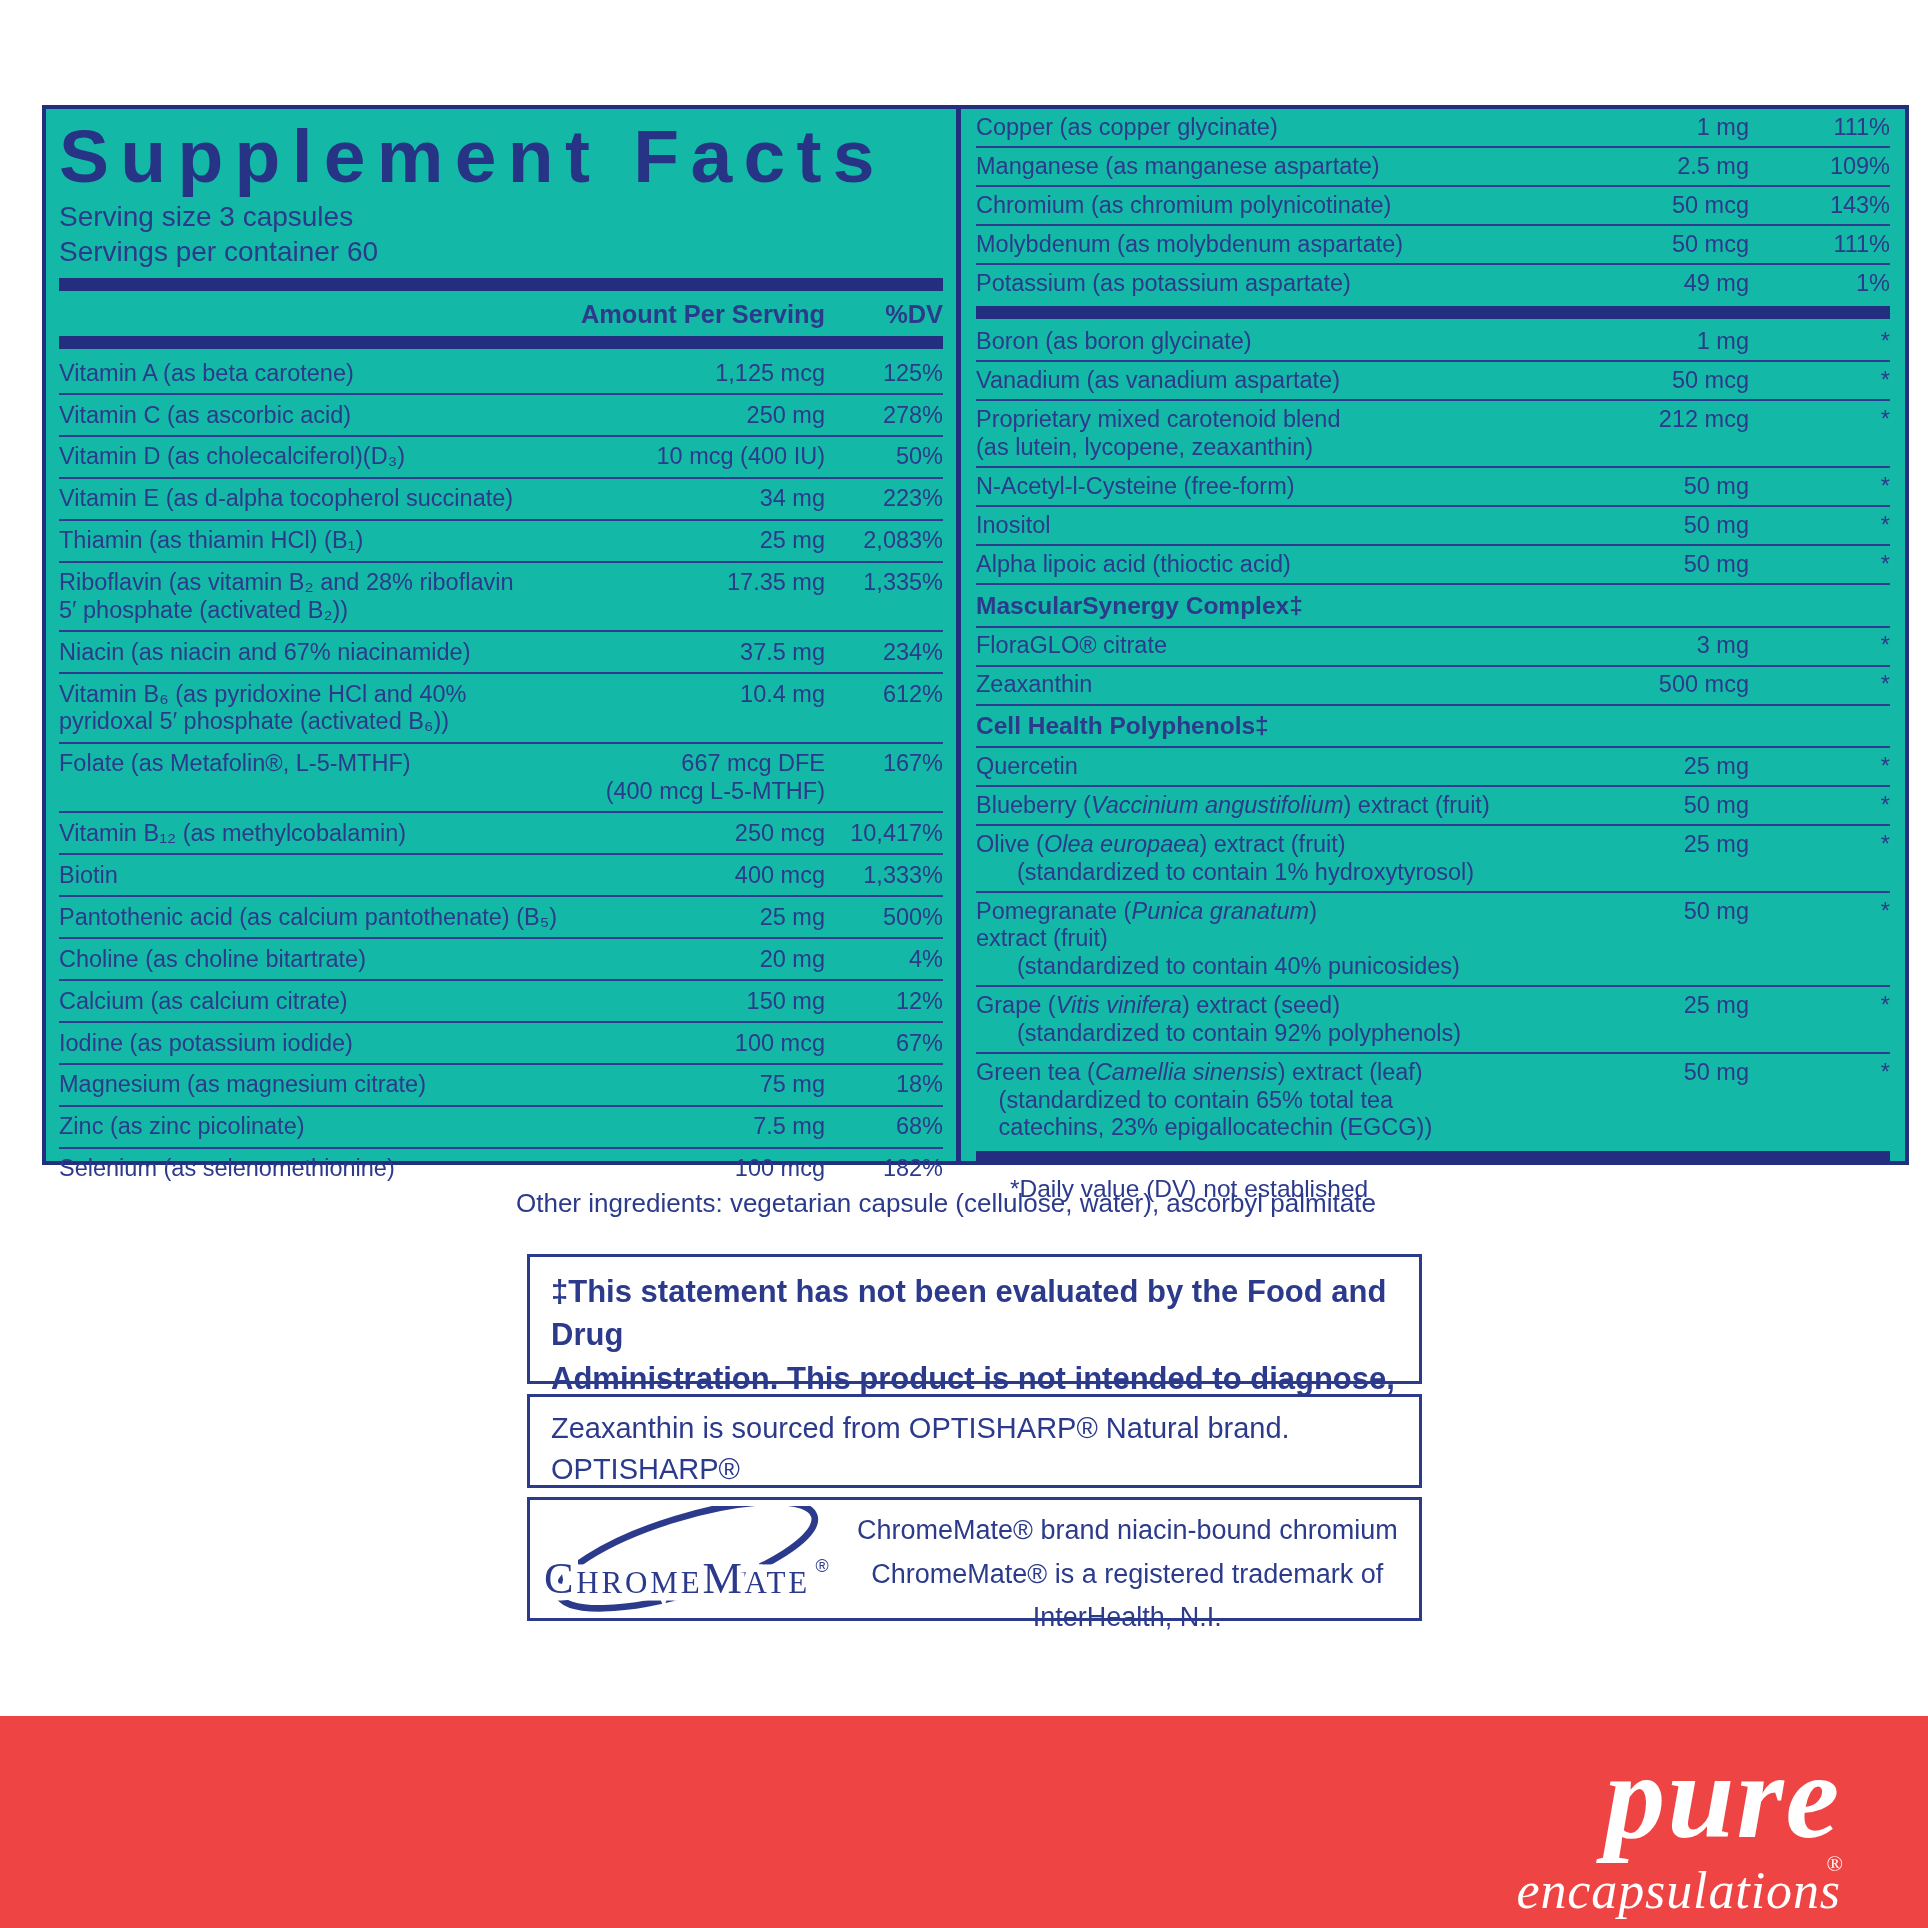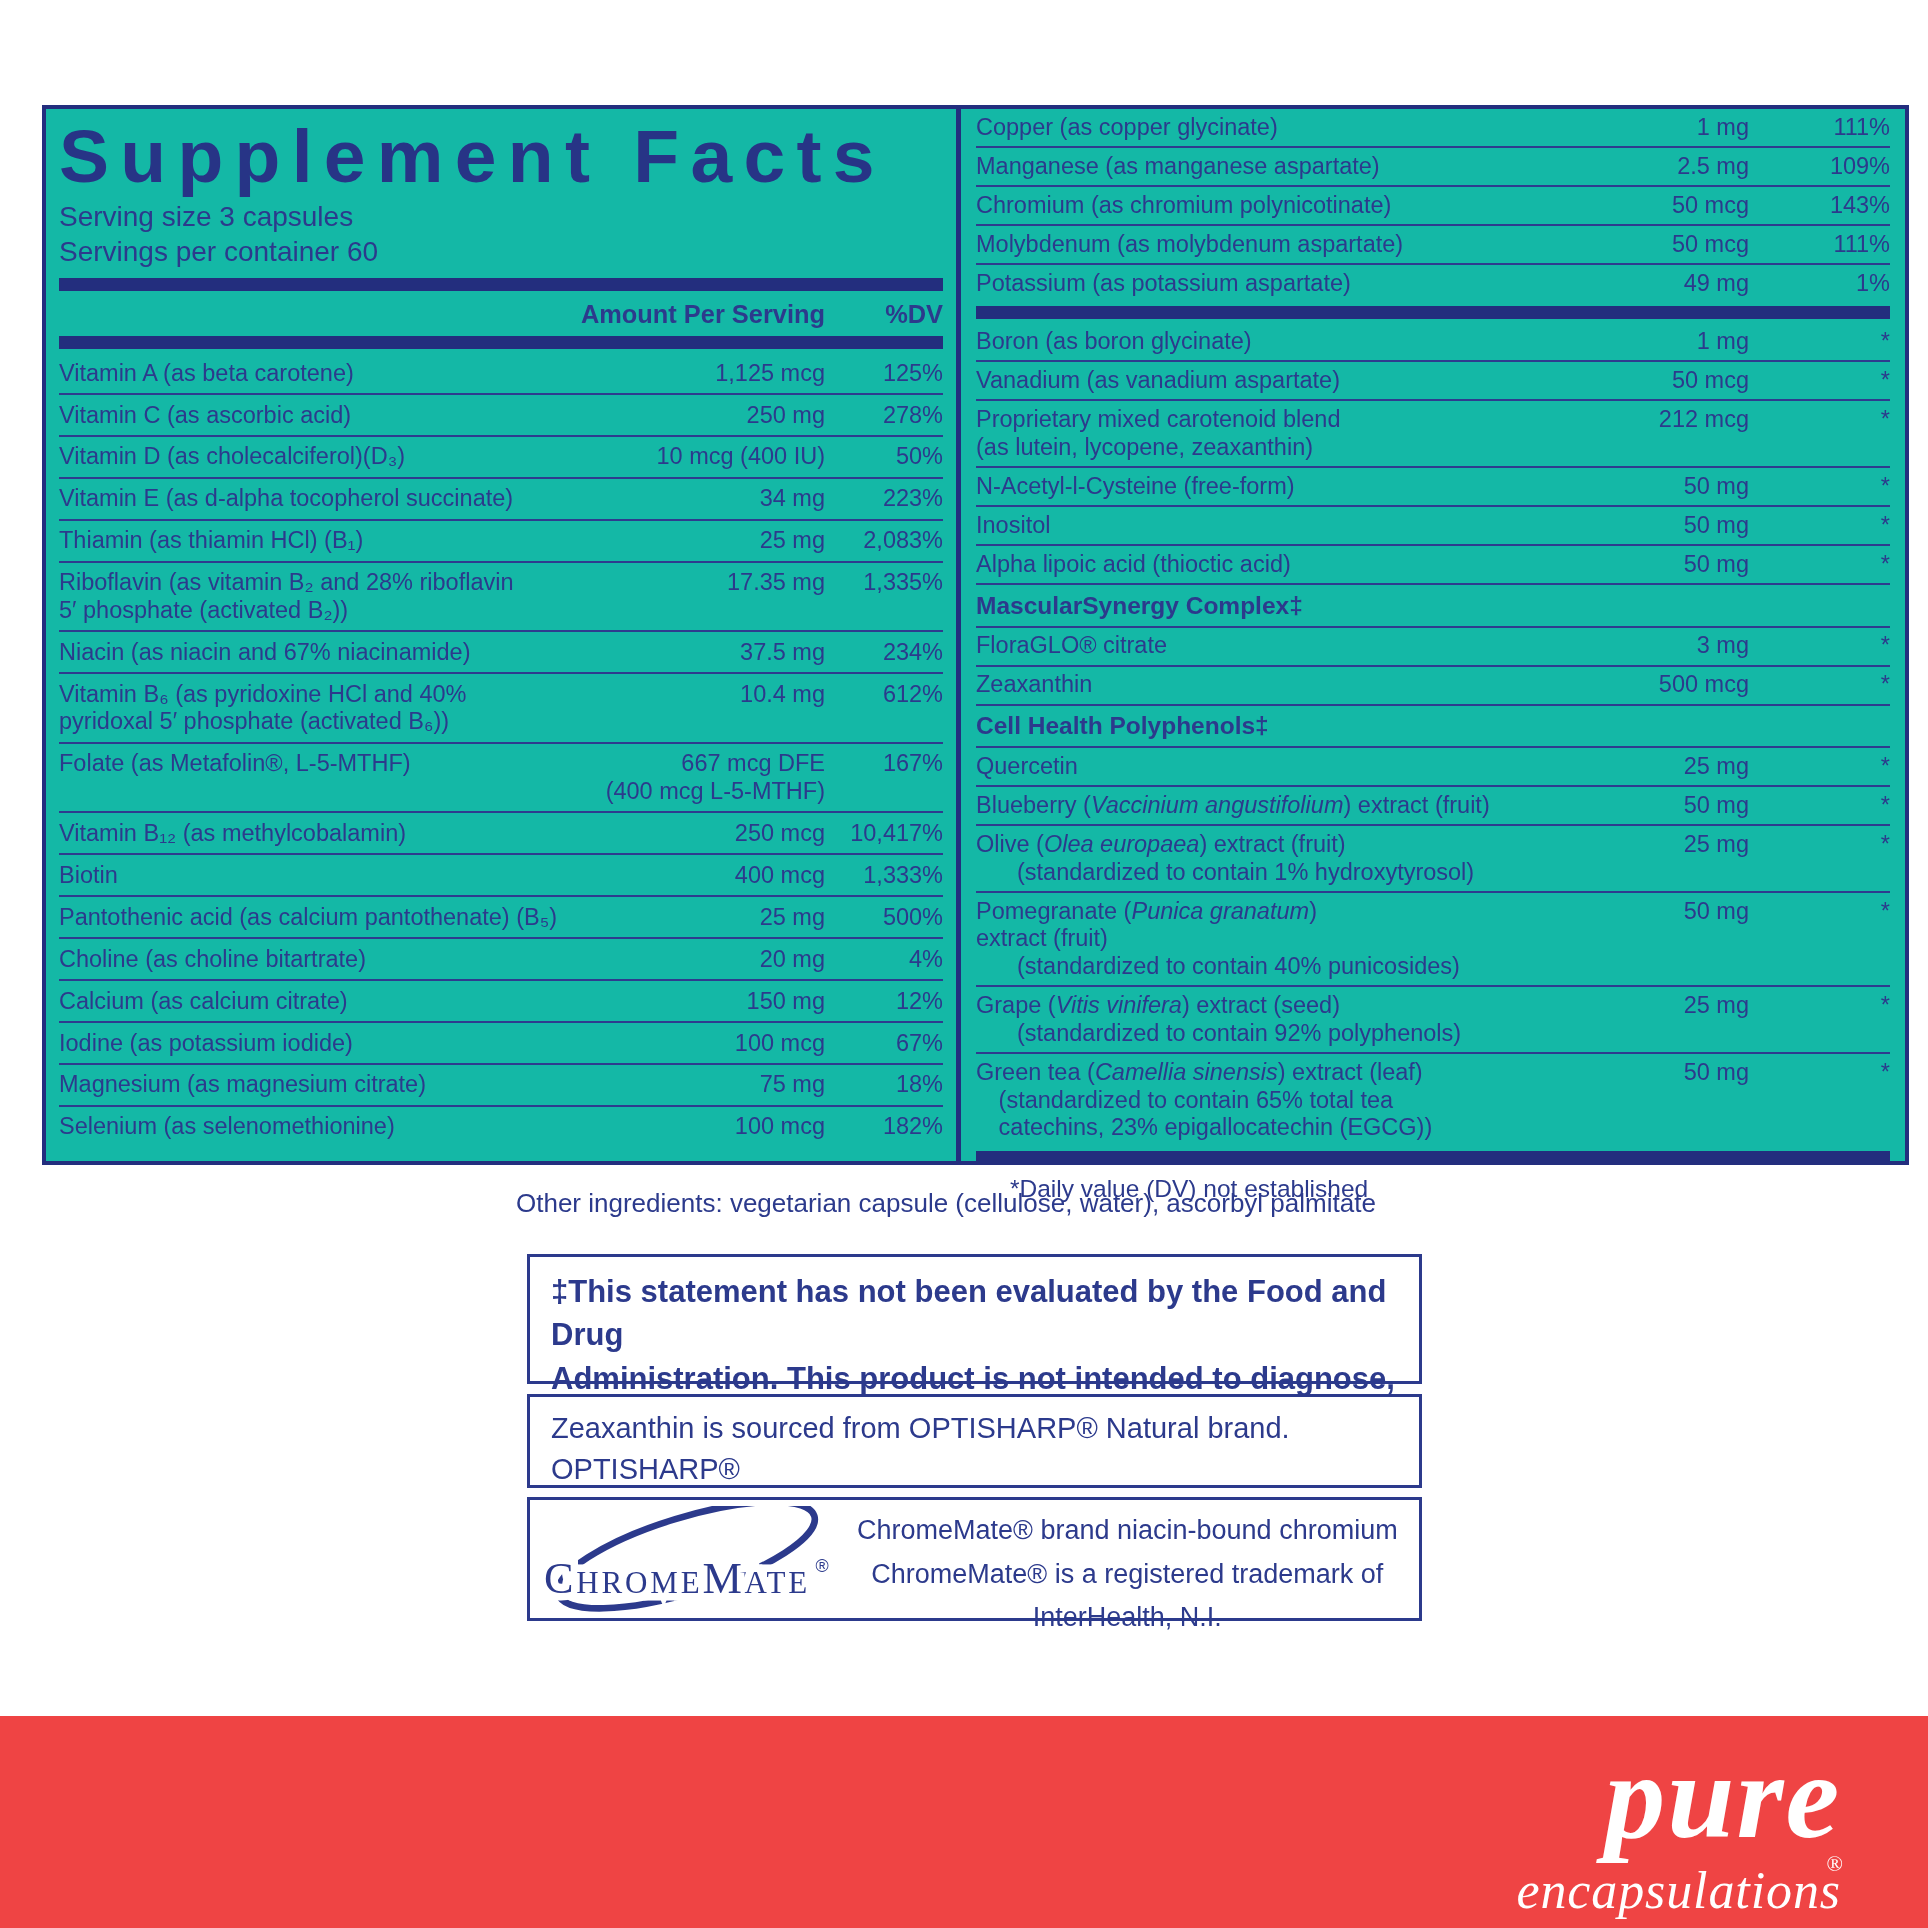--- a/index.html
+++ b/index.html
@@ -151,20 +151,25 @@
           <div class="cell-name">Iodine (as potassium iodide)</div>
           <div class="cell-amt">100 mcg</div>
           <div class="cell-dv">67%</div>
         </div>
         <div class="row">
           <div class="cell-name">Magnesium (as magnesium citrate)</div>
           <div class="cell-amt">75 mg</div>
           <div class="cell-dv">18%</div>
         </div>
         <div class="row">
+          <div class="cell-name">Zinc (as zinc picolinate)</div>
+          <div class="cell-amt">7.5 mg</div>
+          <div class="cell-dv">68%</div>
+        </div>
+        <div class="row">
           <div class="cell-name">Selenium (as selenomethionine)</div>
           <div class="cell-amt">100 mcg</div>
           <div class="cell-dv">182%</div>
         </div>
       </div>
   </div>
   <div class="col-right">
     <div id="right-rows">
         <div class="rrow nt">
           <div class="cell-name"><div class="line"><span>Copper (as copper glycinate)</span></div></div>

